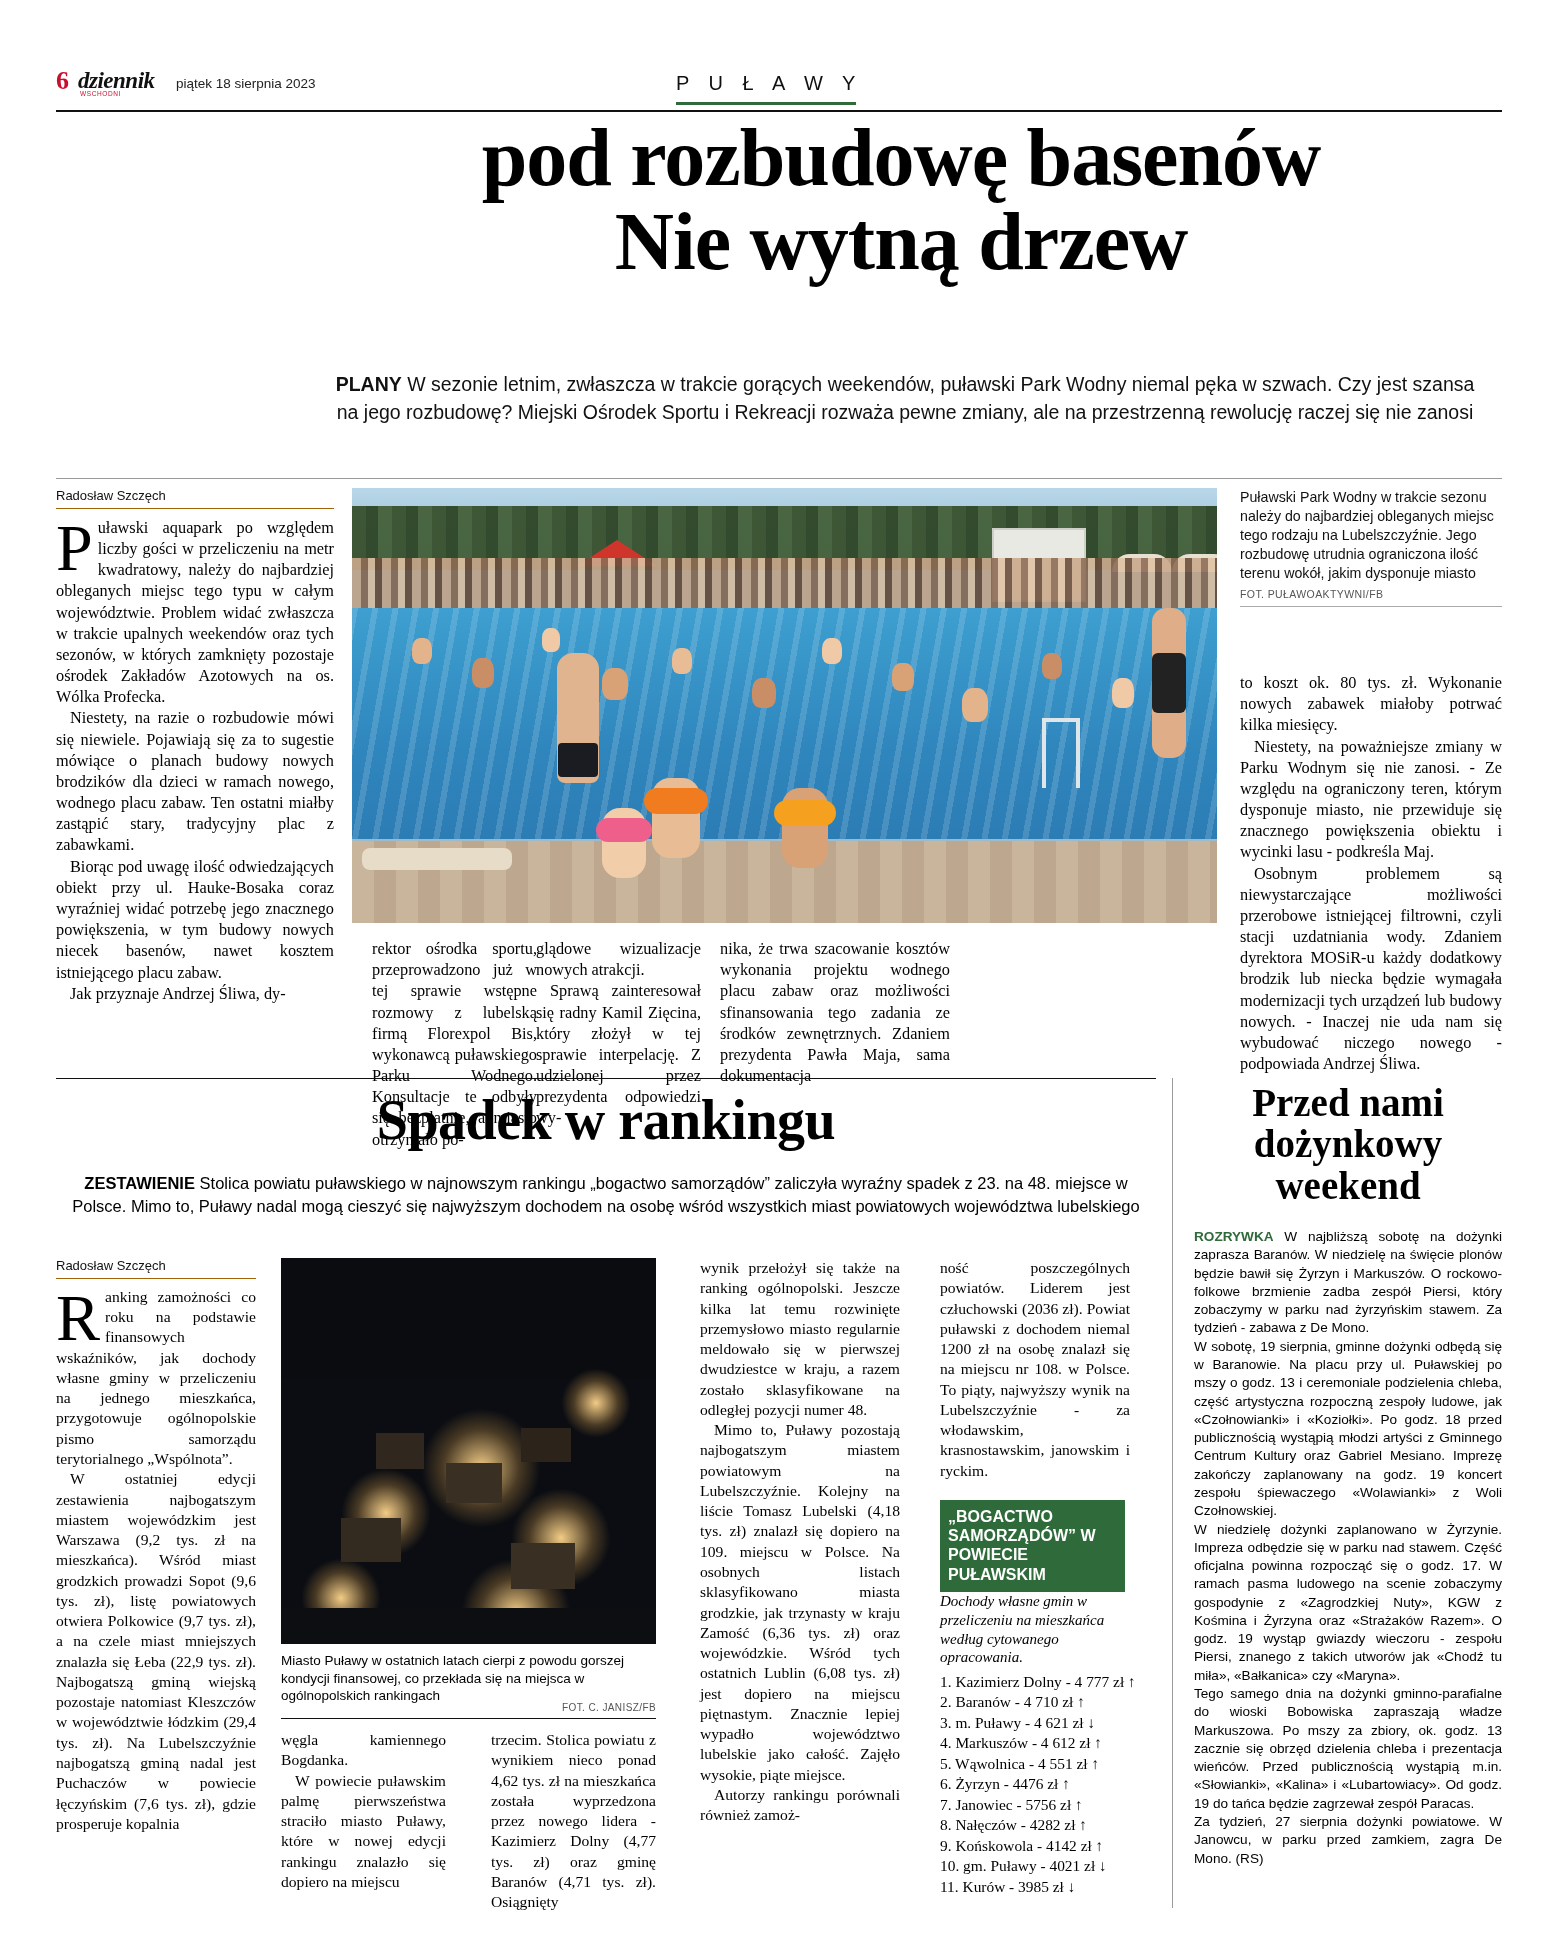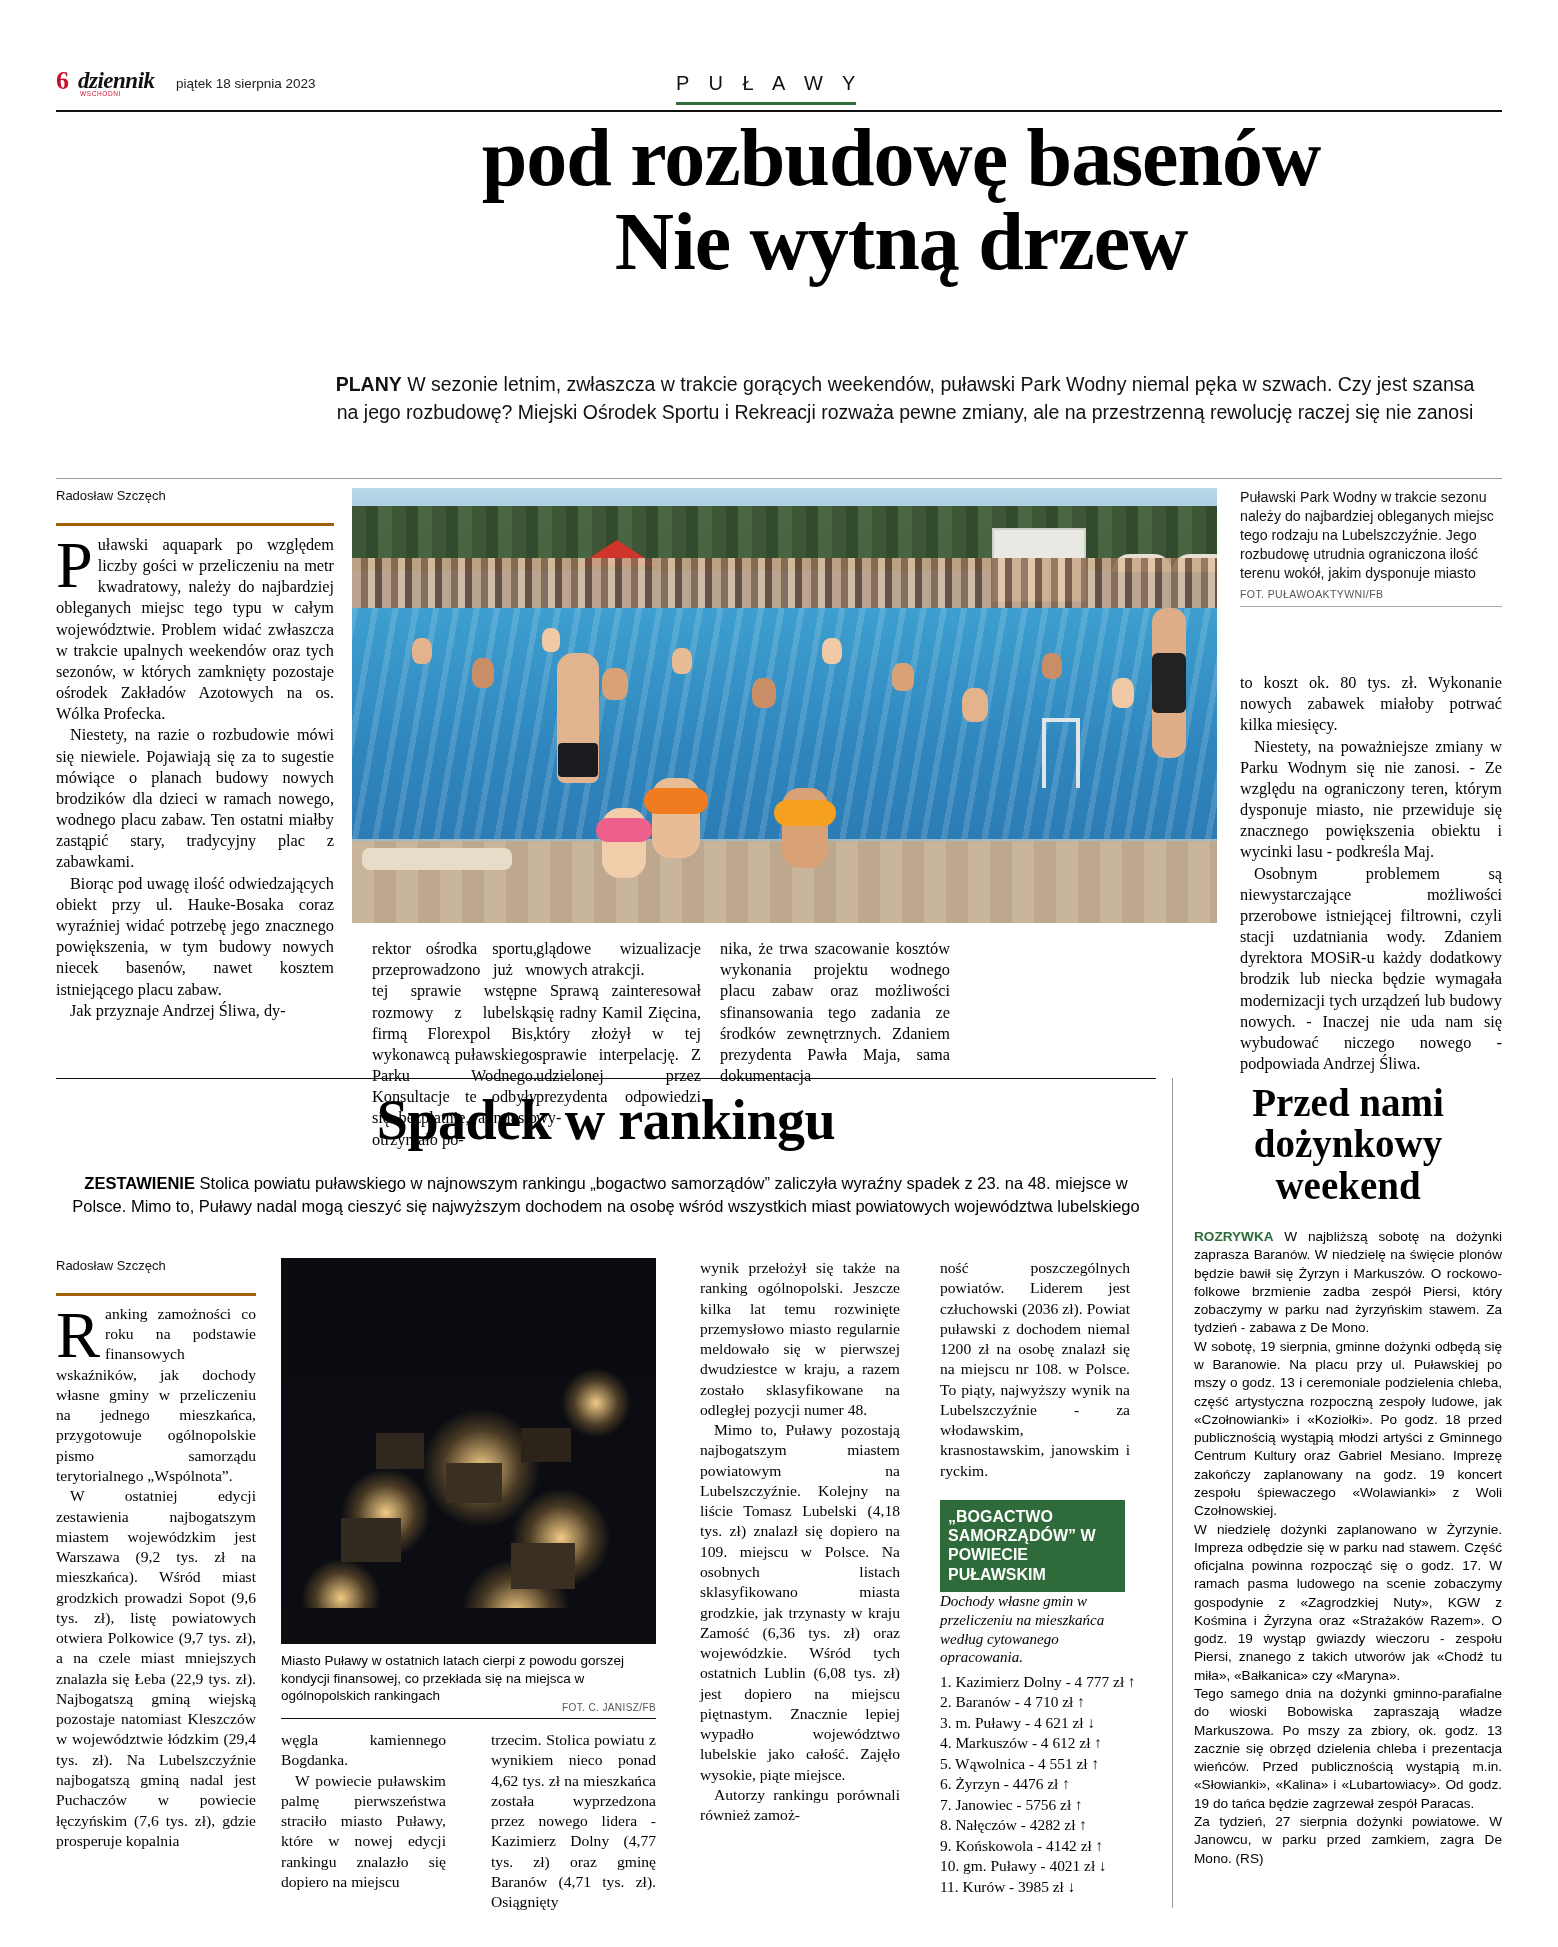--- a/index.html
+++ b/index.html
@@ -108,22 +108,22 @@
     left: 56px; top: 478px;
     width: 1446px; height: 1px;
     background: #9a9a9a;
   }
 
   
   .byline {
     font-family: "Liberation Sans", sans-serif;
     font-size: 13px;
     color: #111;
-    border-bottom: 3px solid #a16207;
-    padding-bottom: 18px;
+    border-bottom: 1px solid #a16207;
+    padding-bottom: 3px;
     margin-bottom: 8px;
   }
   .col {
     position: absolute;
     font-family: "Liberation Serif", serif;
     font-size: 16.3px;
     line-height: 1.30;
     text-align: justify;
     color: #000;
   }

